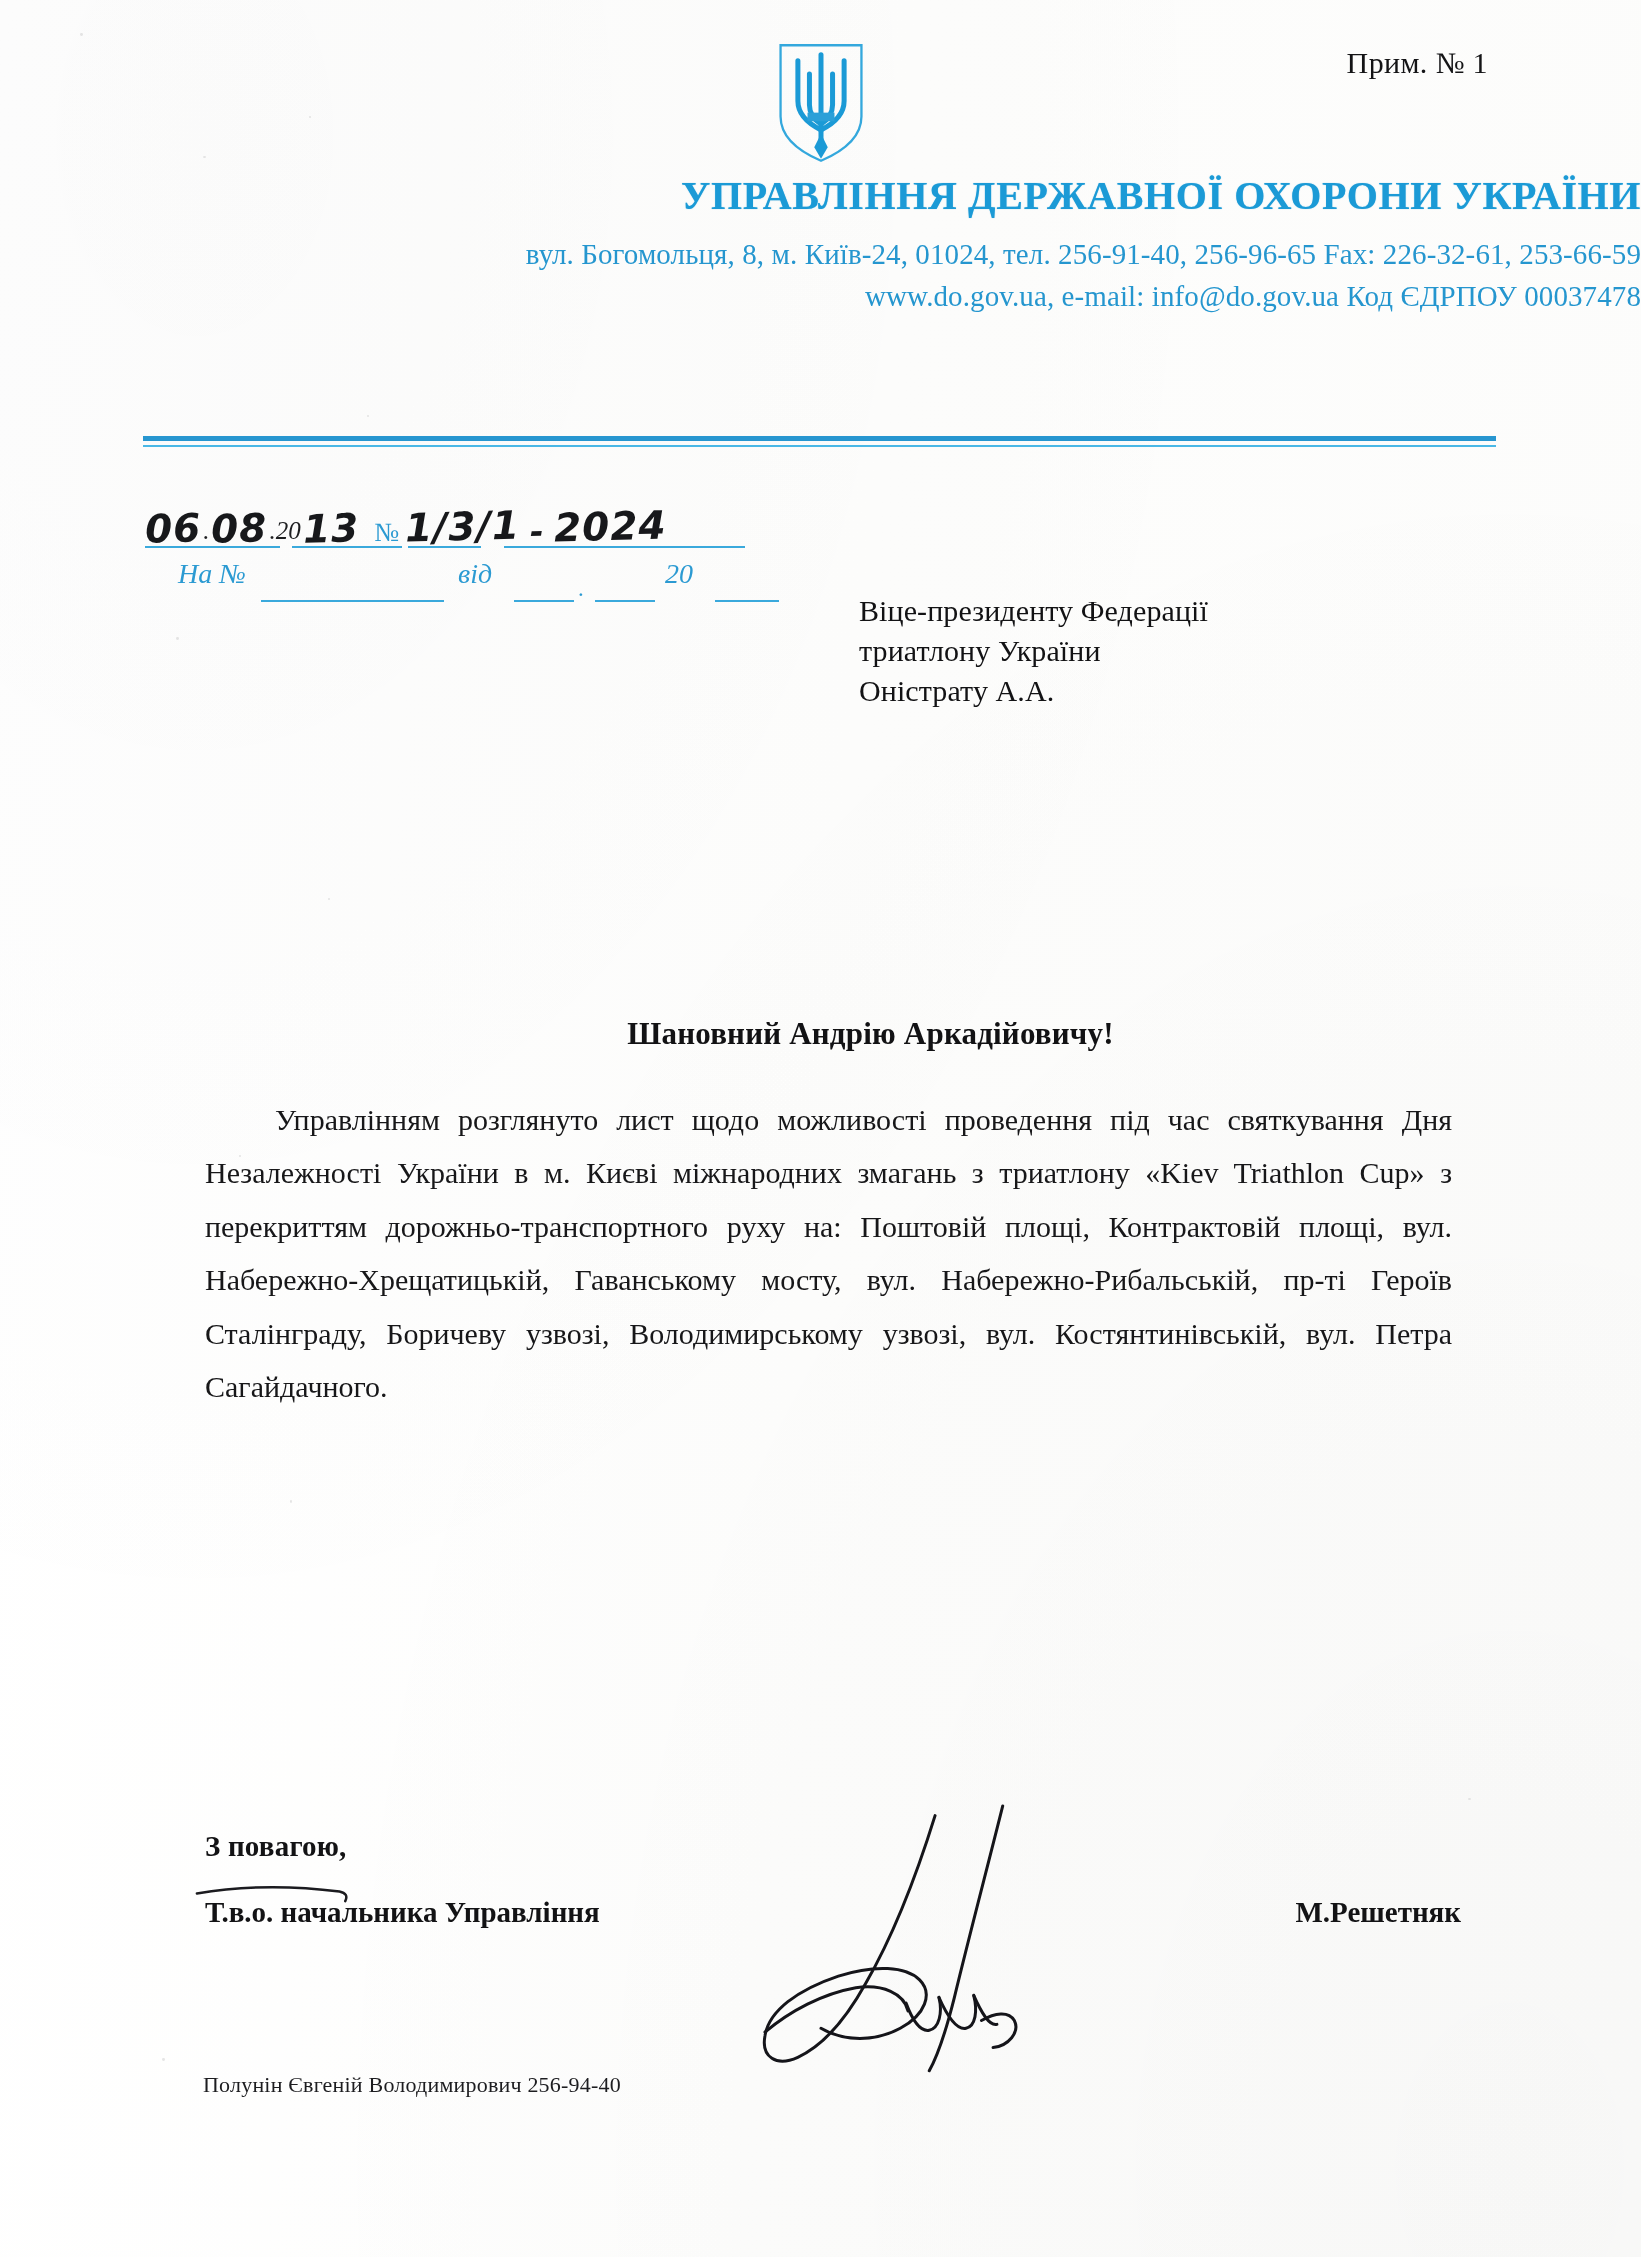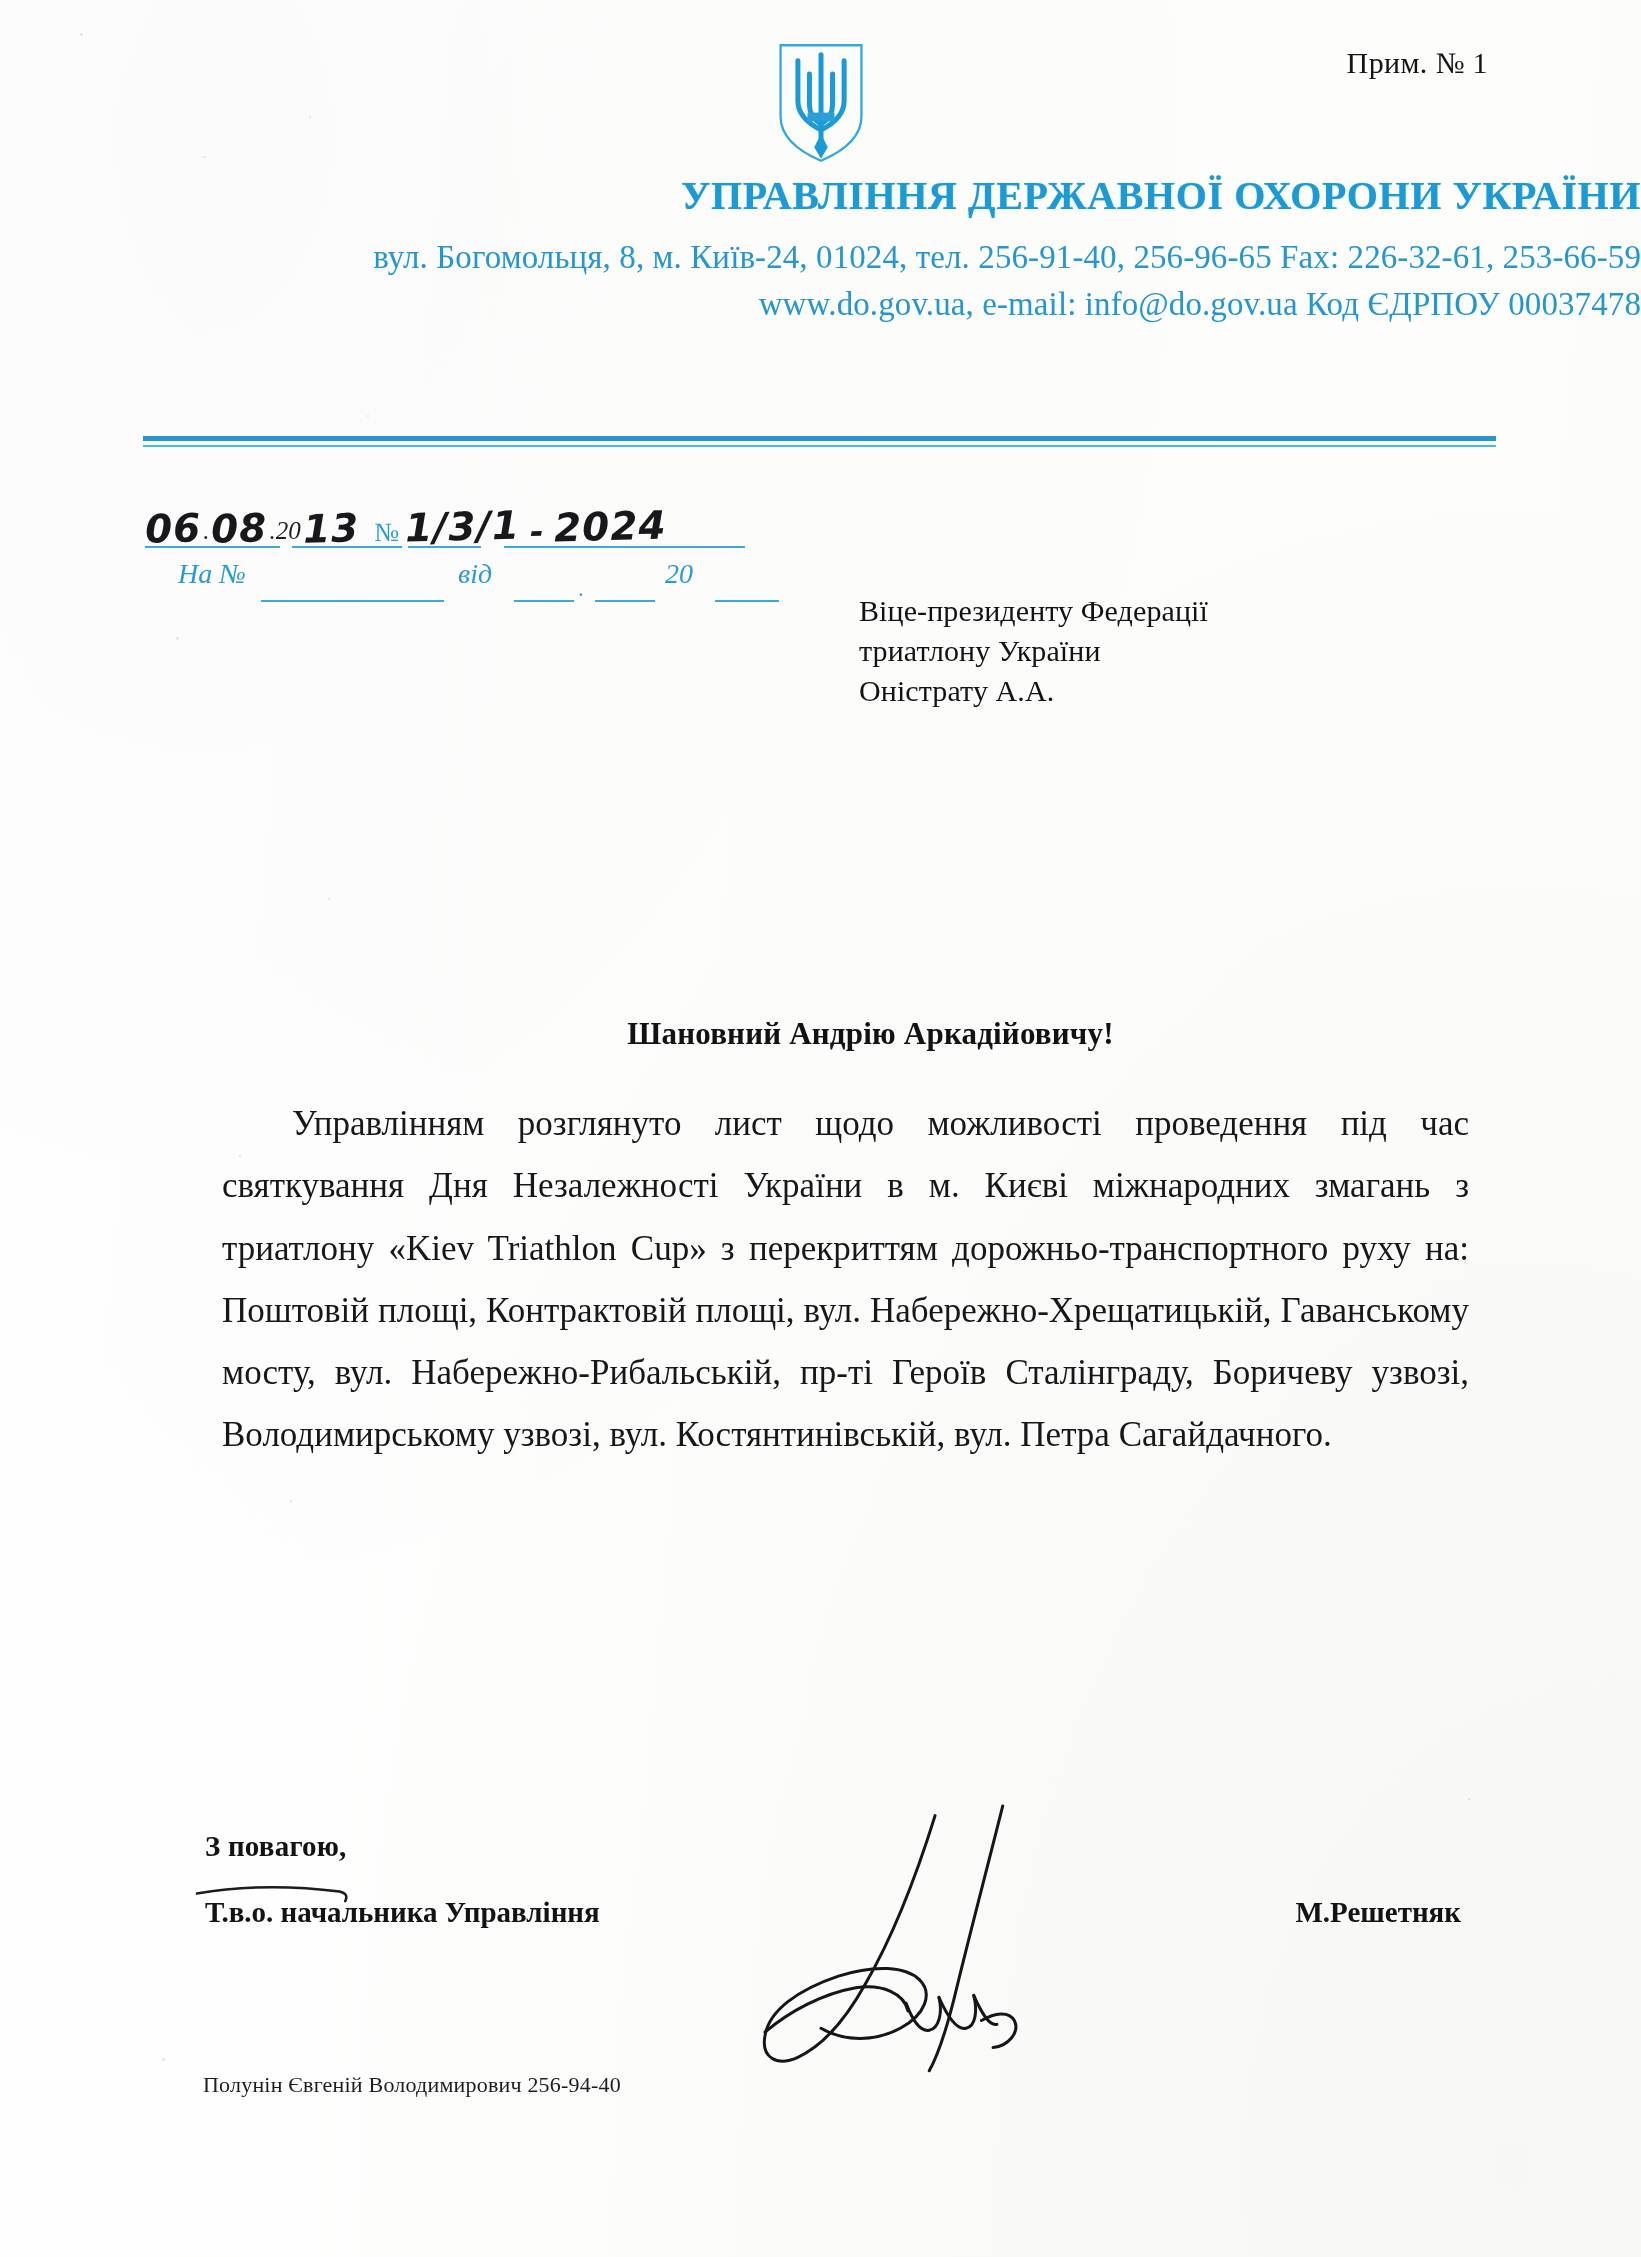--- a/index.html
+++ b/index.html
@@ -72,21 +72,21 @@
     font-size: 40px;
     font-weight: bold;
     letter-spacing: 0.6px;
     color: #1b9ad6;
     text-shadow: 0 0 1px rgba(27,154,214,.55);
     white-space: nowrap;
   }
   .org-contacts {
     margin-top: 15.4px;
     color: #2596cf;
-    font-size: 33px;
+    font-size: 29px;
     line-height: 1.42;
     letter-spacing: 0.1px;
   }
   .org-contacts div { white-space: nowrap; }
 
   
   .rule-wrap {
     position: absolute;
     top: 436px;
     left: 143px;
@@ -204,23 +204,23 @@
     text-align: center;
     font-size: 31px;
     font-weight: bold;
     letter-spacing: 0.2px;
     color: #121214;
     transform: translateX(50px);
   }
   .body-text {
     position: absolute;
     top: 1093px;
-    left: 222px;
+    left: 205px;
     width: 1247px;
-    font-size: 35px;
+    font-size: 30px;
     line-height: 1.78;
     text-align: justify;
     color: #171719;
     letter-spacing: 0px;
   }
   .body-text p { margin: 0 0 9.7px 0; text-indent: 70px; }
   .body-text p:last-child { margin-bottom: 0; }
   .para-gap { height: 15.4px; }
 
   

